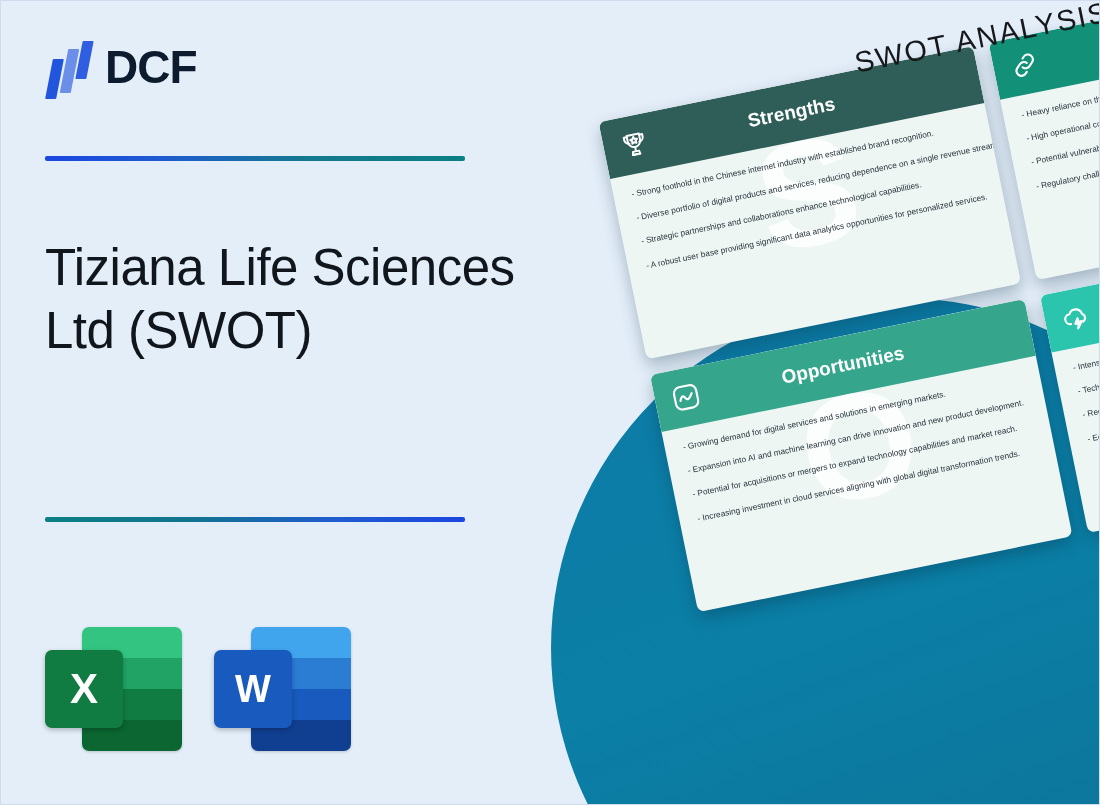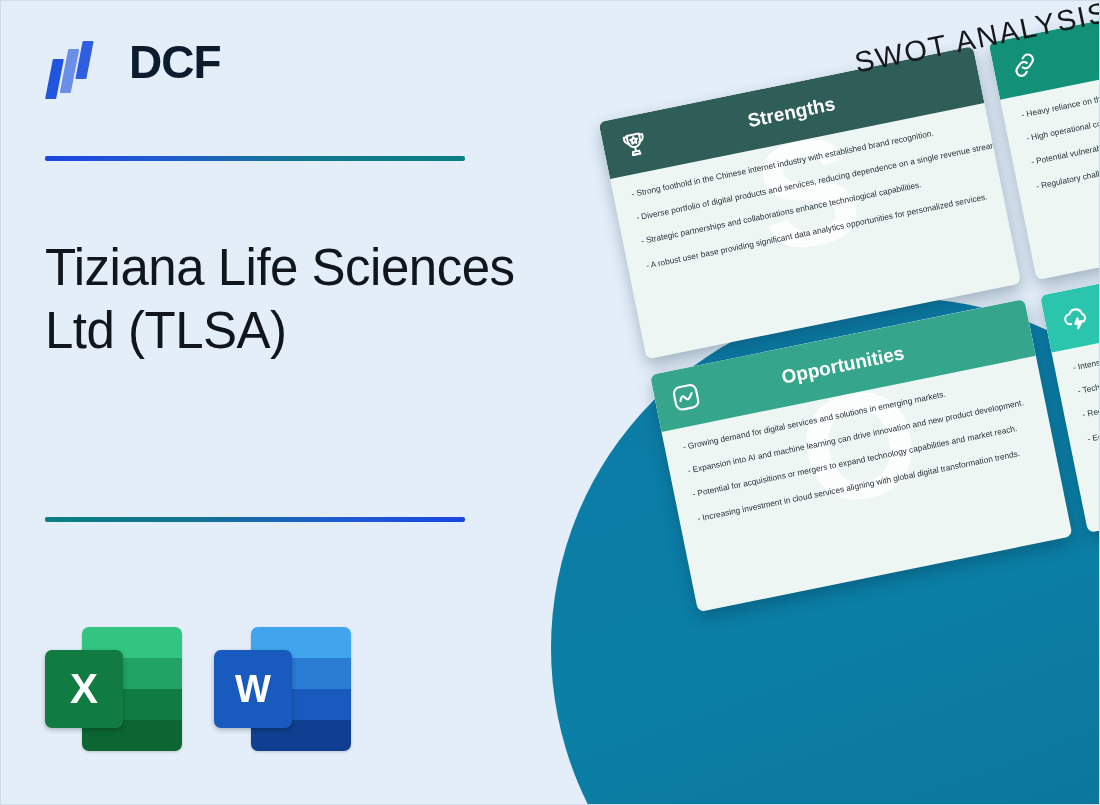--- a/index.html
+++ b/index.html
@@ -18,21 +18,21 @@
     overflow:hidden;
   }
 
   
   .left{
     position:absolute;left:0;top:0;width:560px;height:805px;
     z-index:6;
   }
   .logo{
     position:absolute;left:44px;top:38px;
-    display:flex;align-items:flex-start;gap:32px;
+    display:flex;align-items:center;gap:8px;
   }
   .logo-mark{position:relative;width:52px;height:56px;}
   .logo-mark i{
     position:absolute;display:block;width:11px;border-radius:1px;
     transform:skewX(-11deg);
   }
   .logo-mark i.b1{left:4px;top:20px;height:40px;background:#2255dd;}
   .logo-mark i.b2{left:19px;top:10px;height:44px;background:#6b8ee8;}
   .logo-mark i.b3{left:34px;top:2px;height:38px;background:#2f5fe0;}
   .logo-text{
@@ -153,21 +153,21 @@
       <span class="logo-mark">
         <i class="b1"></i>
           <i class="b2"></i>
           <i class="b3"></i>
       </span>
       <span class="logo-text">DCF</span>
     </div>
 
     <div class="rule top"></div>
 
-    <div class="title">Tiziana Life Sciences Ltd (TLSA)</div>
+    <div class="title">Tiziana Life Sciences Ltd (SWOT)</div>
 
     <div class="rule bottom"></div>
 
     <div class="apps">
       <div class="app x">
         <div class="sheet">
           <span></span>
             <span></span>
             <span></span>
             <span></span>

